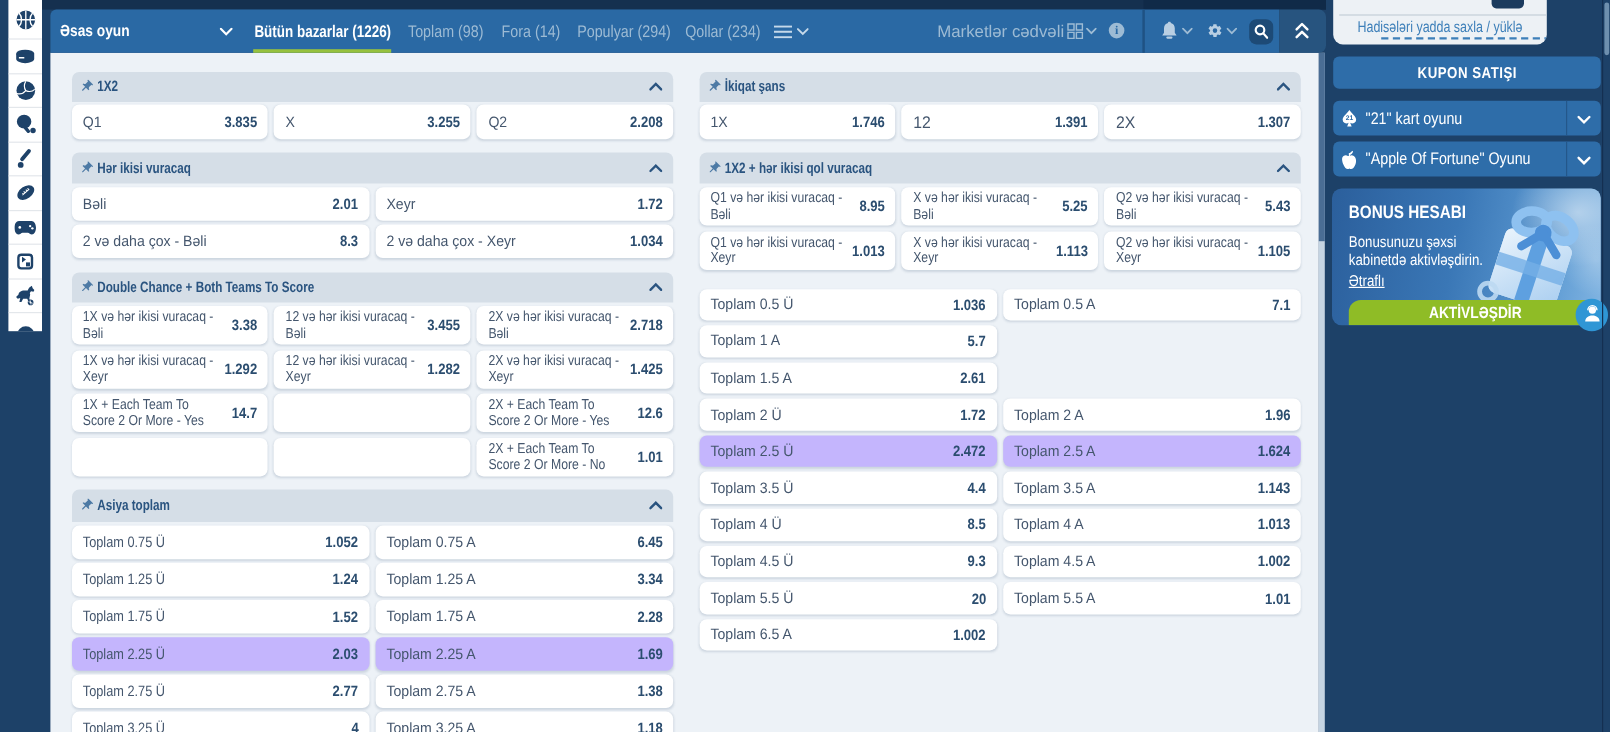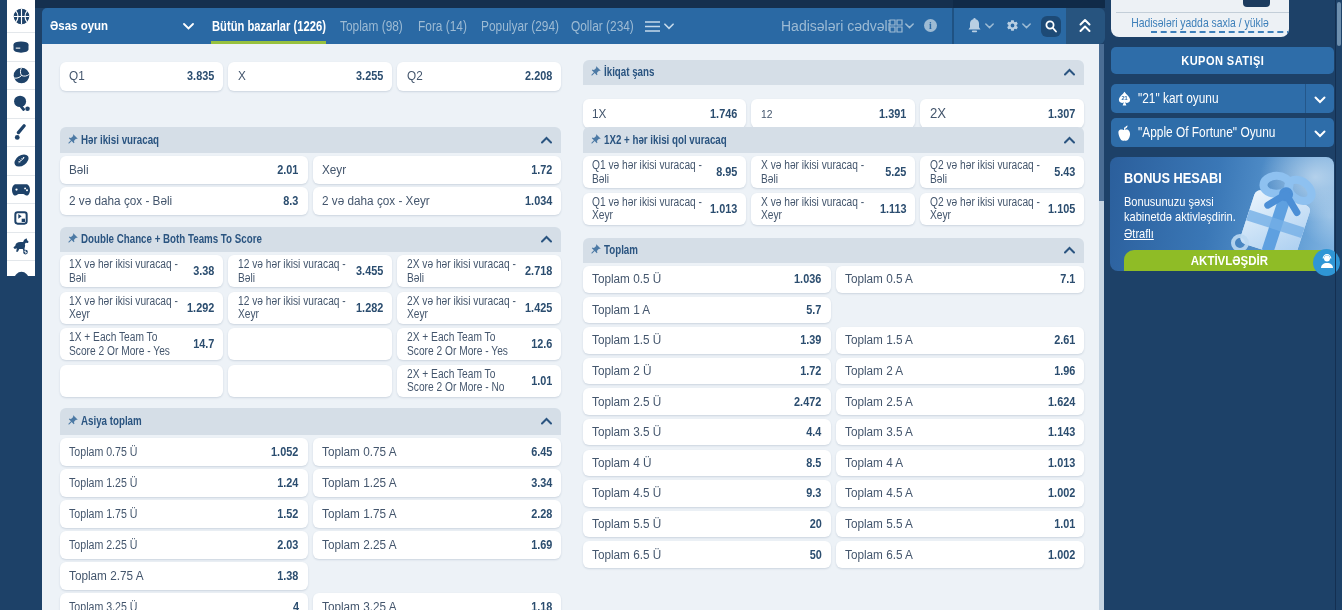--- a/index.html
+++ b/index.html
@@ -12,21 +12,21 @@
 
 .card{position:absolute;width:501px}
 .chead{height:25.5px;background:#d5dee7;border-radius:6px 6px 0 0;display:flex;align-items:center;padding-left:6px;position:relative;color:#2a5480;font-weight:bold;font-size:12.5px}
 .chead .ttl{margin-left:3px}
 .chev{position:absolute;right:9px;top:50%;margin-top:-4px}
 .cell{background:#fff;border-radius:6px;position:relative;box-shadow:0 1px 2px rgba(30,60,100,.16);color:#44566d;font-size:13px}
 .cell .lb{position:absolute;left:9.5px;top:50%;transform:translateY(-50%);line-height:13.5px}
 .cell .od{position:absolute;right:9px;top:50%;color:#2b4d6f;font-weight:bold;font-size:12.5px;transform:translateY(-50%) scaleX(.87);transform-origin:100% 50%;white-space:nowrap}
 .cx78{display:inline-block;transform:scaleX(.78);transform-origin:0 50%;white-space:nowrap}
 .cx94{display:inline-block;transform:scaleX(.94);transform-origin:0 50%;white-space:nowrap}
-.ylw{background:#ffffff}
+.ylw{background:#c4b5fd}
 .row{display:grid;gap:5px}
 .r3{grid-template-columns:repeat(3,1fr)}
 .r2{grid-template-columns:repeat(2,1fr)}
 
 .tab{position:absolute;top:0;height:36px;line-height:36px;font-size:13.5px;color:#9dbbd4}
 
 .blubtn{position:absolute;left:1111px;width:223px;background:#2e6da9;border-radius:5px;color:#fff}
 </style></head><body>
 
 <div class="abs" style="left:35px;top:0;width:1070px;height:8px;background:#15304f"></div>
@@ -116,21 +116,21 @@
 <div class="abs tab" style="left:340px;top:8px"><span class="cx85" style="font-size:14px">Toplam (98)</span></div>
 <div class="abs tab" style="left:418px;top:8px"><span class="cx85" style="font-size:14px">Fora (14)</span></div>
 <div class="abs tab" style="left:481px;top:8px"><span class="cx85" style="font-size:14px">Populyar (294)</span></div>
 <div class="abs tab" style="left:571px;top:8px"><span class="cx85" style="font-size:14px">Qollar (234)</span></div>
 <svg class="abs" style="left:645px;top:20.5px" width="15" height="11" viewBox="0 0 15 11">
     <path d="M0 1h15M0 5.5h15M0 10h15" stroke="#c5d9ea" stroke-width="1.7"></path>
   </svg>
 <svg class="abs" style="left:664px;top:23px" width="10" height="7" viewBox="0 0 11 7">
     <path d="M1 1l4.5 4.5L10 1" stroke="#c5d9ea" stroke-width="1.8" fill="none" stroke-linecap="round"></path>
   </svg>
-<div class="abs tab" style="left:781px;top:8px;font-size:14px">Hadisələri cədvəli</div>
+<div class="abs tab" style="left:781px;top:8px;font-size:14px">Marketlər cədvəli</div>
 <svg class="abs" style="left:889px;top:19px" width="14" height="14" viewBox="0 0 14 14">
     <path d="M1 1h5v5H1zM8 1h5v5H8zM1 8h5v5H1zM8 8h5v5H8z" fill="none" stroke="#9dbbd4" stroke-width="1.2"></path>
   </svg>
 <svg class="abs" style="left:905px;top:23px" width="9" height="6" viewBox="0 0 11 7">
     <path d="M1 1l4.5 4.5L10 1" stroke="#9dbbd4" stroke-width="1.8" fill="none" stroke-linecap="round"></path>
   </svg>
 <div class="abs" style="left:924px;top:19px;width:13px;height:13px;border-radius:50%;background:#9dbbd4;color:#2a69a4;font-size:10px;font-weight:bold;text-align:center;line-height:13px;font-family:'Liberation Serif',serif">i</div>
 <svg class="abs" style="left:967px;top:18px" width="15" height="16" viewBox="0 0 15 16">
     <path d="M7.5 0a1.2 1.2 0 0 1 1.2 1.2c2 .5 3.3 2.2 3.3 4.3v3.8l1.5 2.2H1.5L3 9.3V5.5c0-2.1 1.3-3.8 3.3-4.3A1.2 1.2 0 0 1 7.5 0z" fill="#b9cfe3"></path>
     <path d="M5.8 13.3h3.4" stroke="#b9cfe3" stroke-width="1.8" stroke-linecap="round"></path>
@@ -143,20 +143,31 @@
   </svg>
 <svg class="abs" style="left:1022px;top:23px" width="9" height="6" viewBox="0 0 11 7">
     <path d="M1 1l4.5 4.5L10 1" stroke="#9dbbd4" stroke-width="1.8" fill="none" stroke-linecap="round"></path>
   </svg>
 <div class="abs" style="left:1041px;top:15.5px;width:20px;height:21px;border-radius:6px;background:#1d4a76"></div>
 <svg class="abs" style="left:1045px;top:19.5px" width="12" height="13" viewBox="0 0 12 13">
     <circle cx="5" cy="5" r="3.6" stroke="#fff" stroke-width="1.8" fill="none"></circle>
     <path d="M7.8 7.8L11 11.5" stroke="#fff" stroke-width="1.8" stroke-linecap="round"></path>
   </svg>
 <div class="card" style="left:59.5px;top:59.5px;width:501.5px">
+    <div class="chead" style="height:25.5px">
+      <svg width="12" height="12" viewBox="0 0 24 24">
+        <g transform="rotate(45 12 12)">
+          <path d="M16 9V4h1c.55 0 1-.45 1-1s-.45-1-1-1H7c-.55 0-1 .45-1 1s.45 1 1 1h1v5c0 1.66-1.34 3-3 3v2h5.97v7l1 1 1-1v-7H19v-2c-1.66 0-3-1.34-3-3z" fill="#4d7aa5"></path>
+        </g>
+      </svg>
+      <span class="ttl cx78">1X2</span>
+      <svg class="chev" width="11" height="8" viewBox="0 0 11 8">
+        <path d="M1 6.5L5.5 2 10 6.5" stroke="#2a5480" stroke-width="2" fill="none" stroke-linecap="round"></path>
+      </svg>
+    </div>
     <div style="height:2px"></div>
     <div class="row r3" style="grid-auto-rows:29px;margin-top:0px">
       <div class="cell">
         <span class="lb"><span class="cx94" style="font-size:12.5px">Q1</span></span>
         <span class="od">3.835</span>
       </div>
       <div class="cell">
         <span class="lb"><span class="cx94" style="font-size:12.5px">X</span></span>
         <span class="od">3.255</span>
       </div>
@@ -172,27 +183,27 @@
         <g transform="rotate(45 12 12)">
           <path d="M16 9V4h1c.55 0 1-.45 1-1s-.45-1-1-1H7c-.55 0-1 .45-1 1s.45 1 1 1h1v5c0 1.66-1.34 3-3 3v2h5.97v7l1 1 1-1v-7H19v-2c-1.66 0-3-1.34-3-3z" fill="#4d7aa5"></path>
         </g>
       </svg>
       <span class="ttl cx78">İkiqat şans</span>
       <svg class="chev" width="11" height="8" viewBox="0 0 11 8">
         <path d="M1 6.5L5.5 2 10 6.5" stroke="#2a5480" stroke-width="2" fill="none" stroke-linecap="round"></path>
       </svg>
     </div>
     <div style="height:2px"></div>
-    <div class="row r3" style="grid-auto-rows:29px;margin-top:12px">
+    <div class="row r3" style="grid-auto-rows:29px;margin-top:0px">
       <div class="cell">
         <span class="lb"><span class="cx94" style="font-size:12.5px">1X</span></span>
         <span class="od">1.746</span>
       </div>
       <div class="cell">
-        <span class="lb"><span class="cx94" style="font-size:11px">12</span></span>
+        <span class="lb"><span class="cx94" style="font-size:14px">12</span></span>
         <span class="od">1.391</span>
       </div>
       <div class="cell">
         <span class="lb"><span class="cx94" style="font-size:14px">2X</span></span>
         <span class="od">1.307</span>
       </div>
     </div>
   </div>
 <div class="card" style="left:59.5px;top:127px;width:501.5px">
     <div class="chead" style="height:26px">
@@ -379,69 +390,58 @@
         <span class="lb"><span class="cx85" style="font-size:12.5px">Toplam 2.25 Ü</span></span>
         <span class="od">2.03</span>
       </div>
       <div class="cell ylw">
         <span class="lb"><span class="cx94" style="font-size:12.5px">Toplam 2.25 A</span></span>
         <span class="od">1.69</span>
       </div>
     </div>
     <div class="row r2" style="grid-auto-rows:28px;margin-top:3.2px">
       <div class="cell">
+        <span class="lb"><span class="cx85" style="font-size:12.5px">Toplam 2.75 Ü</span></span>
+        <span class="od">2.77</span>
+      </div>
+      <div class="cell">
         <span class="lb"><span class="cx94" style="font-size:12.5px">Toplam 2.75 A</span></span>
         <span class="od">1.38</span>
       </div>
     </div>
     <div class="row r2" style="grid-auto-rows:28px;margin-top:3.2px">
       <div class="cell">
         <span class="lb"><span class="cx85" style="font-size:12.5px">Toplam 3.25 Ü</span></span>
         <span class="od">4</span>
       </div>
       <div class="cell">
         <span class="lb"><span class="cx94" style="font-size:12.5px">Toplam 3.25 A</span></span>
         <span class="od">1.18</span>
       </div>
     </div>
   </div>
 <div class="card" style="left:582.5px;top:237.5px;width:501.5px">
-    <div class="chead" style="height:25.5px">
-      <svg width="12" height="12" viewBox="0 0 24 24">
-        <g transform="rotate(45 12 12)">
-          <path d="M16 9V4h1c.55 0 1-.45 1-1s-.45-1-1-1H7c-.55 0-1 .45-1 1s.45 1 1 1h1v5c0 1.66-1.34 3-3 3v2h5.97v7l1 1 1-1v-7H19v-2c-1.66 0-3-1.34-3-3z" fill="#4d7aa5"></path>
-        </g>
-      </svg>
-      <span class="ttl cx78">Toplam</span>
-      <svg class="chev" width="11" height="8" viewBox="0 0 11 8">
-        <path d="M1 6.5L5.5 2 10 6.5" stroke="#2a5480" stroke-width="2" fill="none" stroke-linecap="round"></path>
-      </svg>
-    </div>
     <div style="height:3px"></div>
     <div class="row r2" style="grid-auto-rows:26.5px;margin-top:0px">
       <div class="cell">
         <span class="lb"><span class="cx94" style="font-size:12.5px">Toplam 0.5 Ü</span></span>
         <span class="od">1.036</span>
       </div>
       <div class="cell">
         <span class="lb"><span class="cx94" style="font-size:12.5px">Toplam 0.5 A</span></span>
         <span class="od">7.1</span>
       </div>
     </div>
     <div class="row r2" style="grid-auto-rows:26.5px;margin-top:4.1px">
       <div class="cell">
         <span class="lb"><span class="cx94" style="font-size:12.5px">Toplam 1 A</span></span>
         <span class="od">5.7</span>
       </div>
     </div>
     <div class="row r2" style="grid-auto-rows:26.5px;margin-top:4.1px">
-      <div class="cell">
-        <span class="lb"><span class="cx94" style="font-size:12.5px">Toplam 1.5 Ü</span></span>
-        <span class="od">1.39</span>
-      </div>
       <div class="cell">
         <span class="lb"><span class="cx94" style="font-size:12.5px">Toplam 1.5 A</span></span>
         <span class="od">2.61</span>
       </div>
     </div>
     <div class="row r2" style="grid-auto-rows:26.5px;margin-top:4.1px">
       <div class="cell">
         <span class="lb"><span class="cx94" style="font-size:12.5px">Toplam 2 Ü</span></span>
         <span class="od">1.72</span>
       </div>
@@ -494,24 +494,20 @@
       <div class="cell">
         <span class="lb"><span class="cx94" style="font-size:12.5px">Toplam 5.5 Ü</span></span>
         <span class="od">20</span>
       </div>
       <div class="cell">
         <span class="lb"><span class="cx94" style="font-size:12.5px">Toplam 5.5 A</span></span>
         <span class="od">1.01</span>
       </div>
     </div>
     <div class="row r2" style="grid-auto-rows:26.5px;margin-top:4.1px">
-      <div class="cell">
-        <span class="lb"><span class="cx94" style="font-size:12.5px">Toplam 6.5 Ü</span></span>
-        <span class="od">50</span>
-      </div>
       <div class="cell">
         <span class="lb"><span class="cx94" style="font-size:12.5px">Toplam 6.5 A</span></span>
         <span class="od">1.002</span>
       </div>
     </div>
   </div>
 <div class="abs" style="left:1111px;top:0;width:178px;height:37px;background:#edf1f5;border-radius:0 0 8px 8px;overflow:hidden">
 <div class="abs" style="left:188px;top:-8px;width:26px;height:13px;border-radius:7px;background:#dfe3e8"></div>
 <div class="abs" style="left:187px;top:-9px;width:13px;height:13px;border-radius:50%;background:#7f9ab3"></div>
 <div class="abs" style="left:132px;top:0;width:27px;height:7px;border-radius:0 0 4px 4px;background:#1c3b5e"></div>

